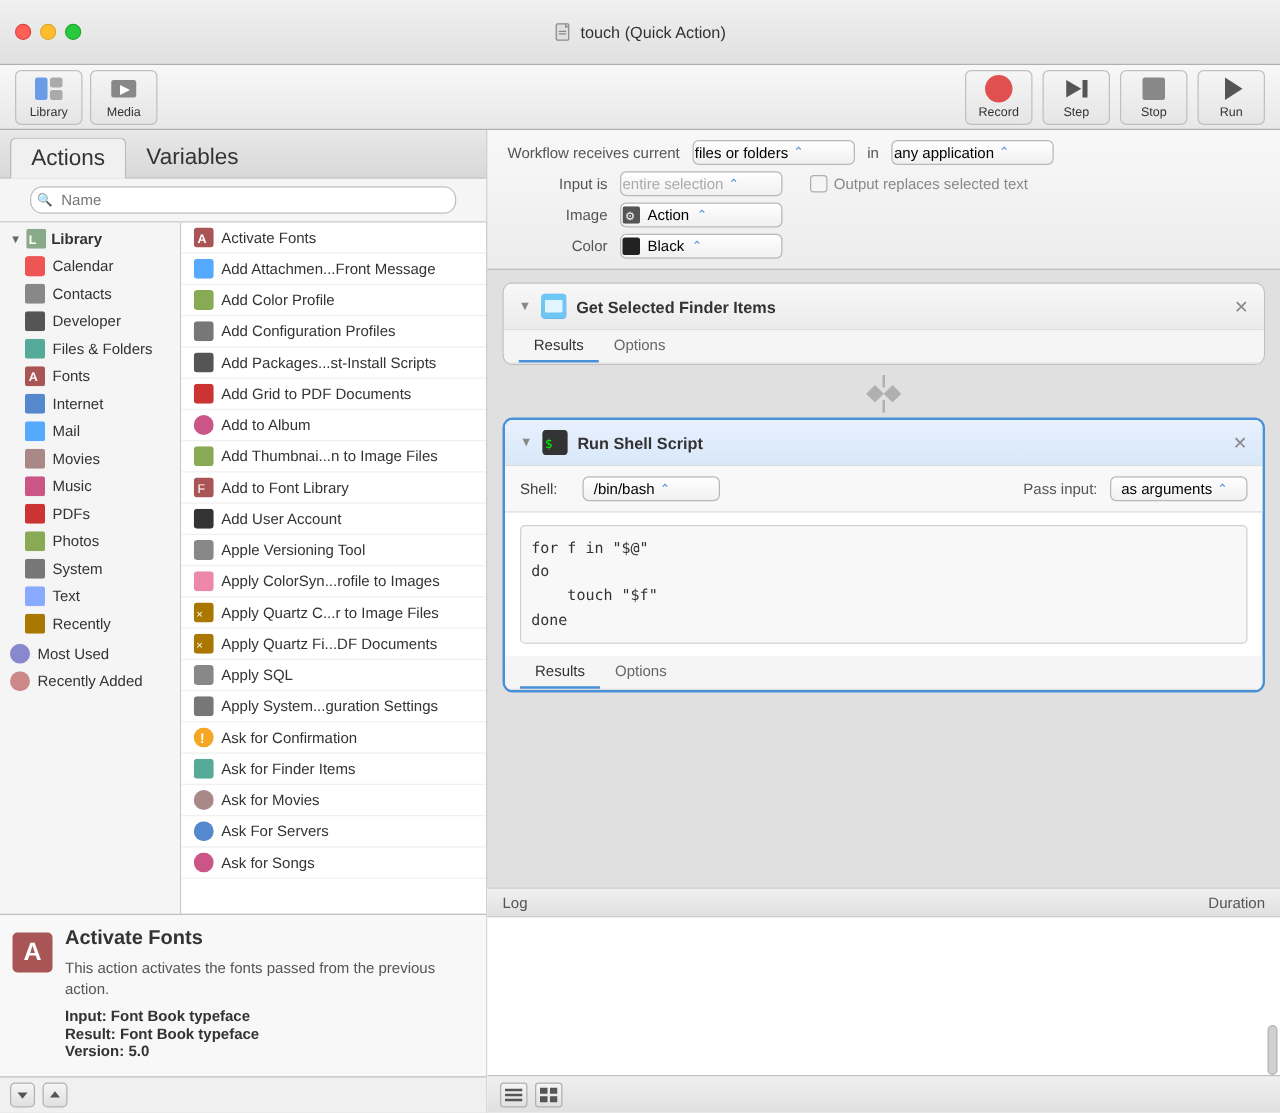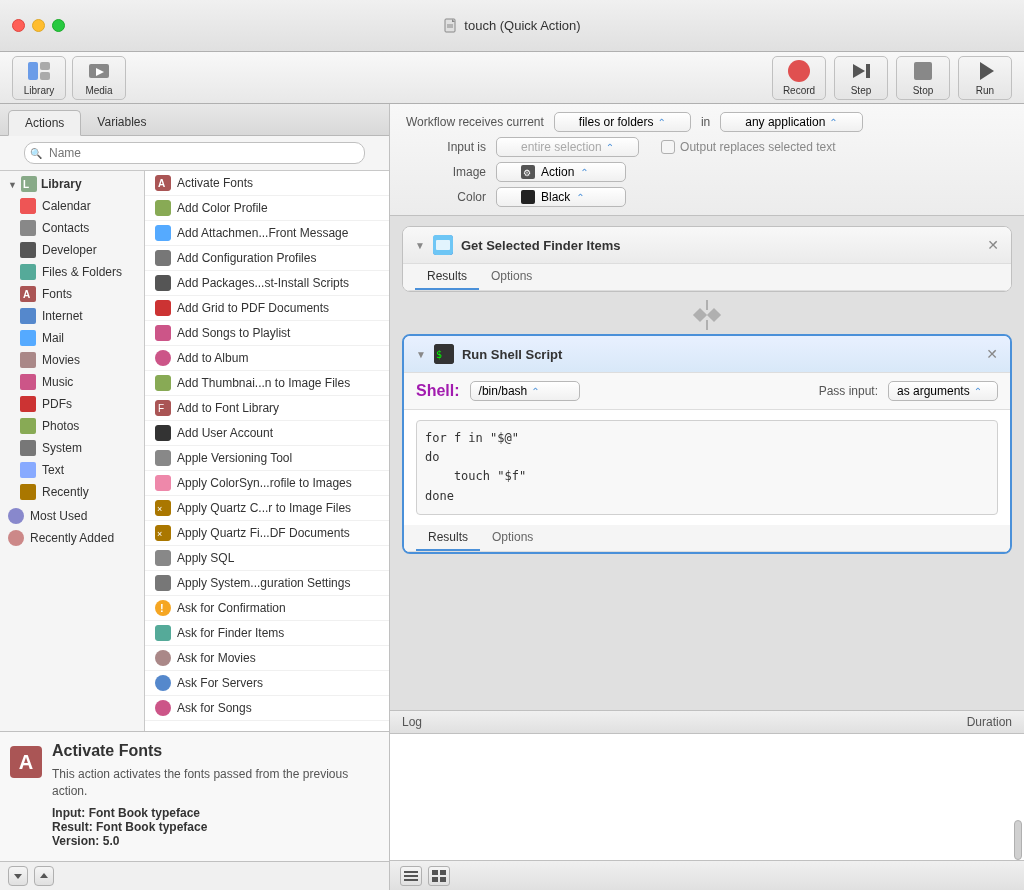--- a/index.html
+++ b/index.html
@@ -82,21 +82,21 @@
     }
     .sidebar-tabs {
       display: flex;
       background: linear-gradient(to bottom, #e8e8e8, #d8d8d8);
       border-bottom: 1px solid #b8b8b8;
       padding: 6px 8px 0;
       gap: 0;
     }
     .sidebar-tab {
       padding: 5px 16px;
-      font-size: 12px;
+      font-size: 18px;
       font-weight: 500;
       cursor: pointer;
       border-radius: 5px 5px 0 0;
       background: transparent;
       color: #333;
     }
     .sidebar-tab.active {
       background: #f0f0f0;
       border: 1px solid #b8b8b8;
       border-bottom: 1px solid #f0f0f0;
@@ -248,21 +248,21 @@
       margin-bottom: 5px;
     }
     .wf-row:last-child { margin-bottom: 0; }
     .wf-label { font-size: 12px; color: #555; min-width: 60px; text-align: right; }
     .wf-select {
       display: flex;
       align-items: center;
       background: linear-gradient(to bottom, #fff, #f0f0f0);
       border: 1px solid #b8b8b8;
       border-radius: 5px;
-      padding: 2px 24px;
+      padding: 2px 1px;
       gap: 4px;
       font-size: 12px;
       cursor: pointer;
       min-width: 130px;
     }
     .wf-checkbox { width: 14px; height: 14px; border: 1px solid #b0b0b0; border-radius: 3px; background: #f5f5f5; }
     .wf-text { font-size: 12px; color: #888; }
 
     
     .workflow-canvas {
@@ -308,21 +308,21 @@
       padding: 5px 12px;
       font-size: 12px;
       cursor: pointer;
       color: #666;
       border-bottom: 2px solid transparent;
     }
     .card-tab.active { color: #333; border-bottom: 2px solid #4a90d9; }
     .card-body {
       padding: 10px 12px;
     }
-    .shell-label { font-size: 16px; color: #a21caf; min-width: 40px; font-weight: bold; }
+    .shell-label { font-size: 12px; color: #404040; min-width: 40px; }
     .shell-select {
       display: flex;
       align-items: center;
       background: linear-gradient(to bottom, #fff, #f0f0f0);
       border: 1px solid #b8b8b8;
       border-radius: 5px;
       padding: 2px 8px;
       font-size: 12px;
       cursor: pointer;
       gap: 4px;
@@ -587,53 +587,47 @@
       <div class="sidebar-right">
         <div class="action-item">
           <svg width="16" height="16" class="action-icon">
               <rect width="16" height="16" rx="2" fill="#a55"></rect>
               <text x="3" y="12" font-size="10" fill="white" font-weight="bold">A</text>
             </svg>
           <span>Activate Fonts</span>
         </div>
         <div class="action-item">
           <svg width="16" height="16" class="action-icon">
+              <rect width="16" height="16" rx="2" fill="#5af"></rect>
+            </svg>
+          <span>Add Attachmen...Front Message</span>
+        </div>
+        <div class="action-item">
+          <svg width="16" height="16" class="action-icon">
               <rect width="16" height="16" rx="2" fill="#8a5"></rect>
             </svg>
           <span>Add Color Profile</span>
         </div>
         <div class="action-item">
           <svg width="16" height="16" class="action-icon">
-              <rect width="16" height="16" rx="2" fill="#5af"></rect>
-            </svg>
-          <span>Add Attachmen...Front Message</span>
-        </div>
-        <div class="action-item">
-          <svg width="16" height="16" class="action-icon">
               <rect width="16" height="16" rx="2" fill="#777"></rect>
             </svg>
           <span>Add Configuration Profiles</span>
         </div>
         <div class="action-item">
           <svg width="16" height="16" class="action-icon">
               <rect width="16" height="16" rx="2" fill="#555"></rect>
             </svg>
           <span>Add Packages...st-Install Scripts</span>
         </div>
         <div class="action-item">
           <svg width="16" height="16" class="action-icon">
               <rect width="16" height="16" rx="2" fill="#c33"></rect>
             </svg>
           <span>Add Grid to PDF Documents</span>
-        </div>
-        <div class="action-item">
-          <svg width="16" height="16" class="action-icon">
-              <rect width="16" height="16" rx="2" fill="#c58"></rect>
-            </svg>
-          <span>Add Songs to Playlist</span>
         </div>
         <div class="action-item">
           <svg width="16" height="16" class="action-icon">
               <rect width="16" height="16" rx="8" fill="#c58"></rect>
             </svg>
           <span>Add to Album</span>
         </div>
         <div class="action-item">
           <svg width="16" height="16" class="action-icon">
               <rect width="16" height="16" rx="2" fill="#8a5"></rect>

